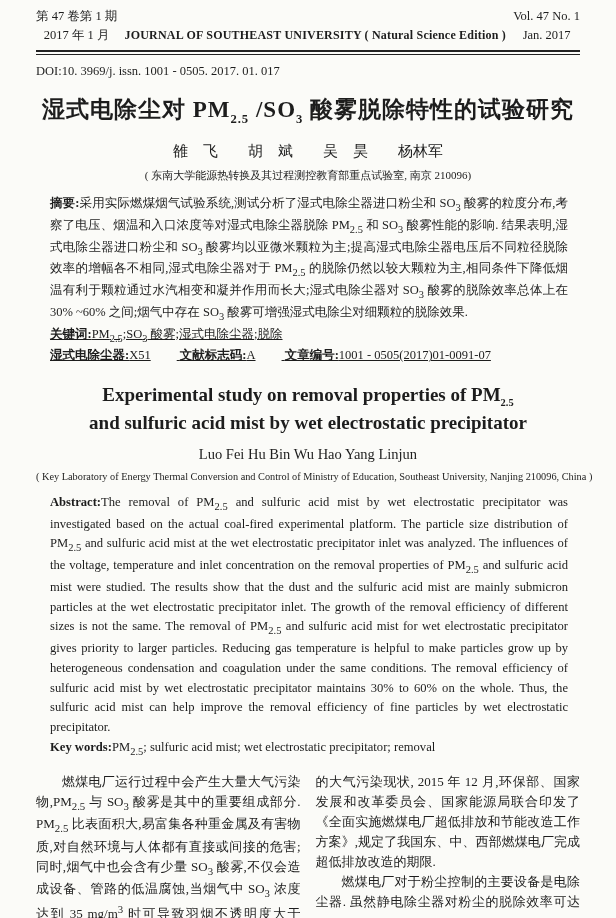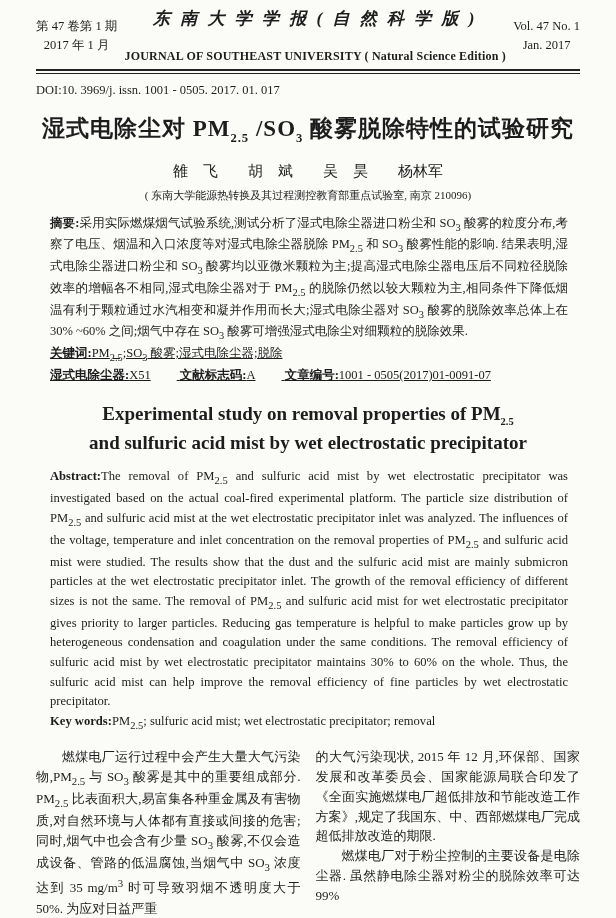--- a/index.html
+++ b/index.html
@@ -53,21 +53,20 @@
 <body>
 
 <div class="page">
 
   <div class="jheader">
     <div class="side">
       <div>第 47 卷第 1 期</div>
       <div>2017 年 1 月</div>
     </div>
     <div class="mid">
-      <div class="cn">东 南 大 学 学 报 ( 自 然 科 学 版 )</div>
       <div class="en">JOURNAL OF SOUTHEAST UNIVERSITY ( Natural Science Edition )</div>
     </div>
     <div class="side">
       <div>Vol. 47  No. 1</div>
       <div>Jan.  2017</div>
     </div>
   </div>
   <div class="rule-double"></div>
 
   <div class="doi-line">DOI:10. 3969/j. issn. 1001 - 0505. 2017. 01. 017</div>
@@ -85,20 +84,22 @@
   <div class="meta-line">
     <span class="pair"><span class="lbl">湿式电除尘器:</span><span>X51</span></span>
     <span class="pair"><span class="lbl">文献标志码:</span><span>A</span></span>
     <span class="pair"><span class="lbl">文章编号:</span><span>1001 - 0505(2017)01-0091-07</span></span>
   </div>
 
   <div class="title-en">
     <div>Experimental study on removal properties of PM<sub>2.5</sub></div>
     <div>and sulfuric acid mist by wet electrostatic precipitator</div>
   </div>
+  <div class="authors-en">Luo Fei    Hu Bin    Wu Hao    Yang Linjun</div>
+  <div class="affil-en">( Key Laboratory of Energy Thermal Conversion and Control of Ministry of Education, Southeast University, Nanjing 210096, China )</div>
 
   <div class="abs-en">
     <p><span class="lbl">Abstract:</span><span>The removal of PM<sub>2.5</sub> and sulfuric acid mist by wet electrostatic precipitator was investigated based on the actual coal-fired experimental platform.  The particle size distribution of PM<sub>2.5</sub> and sulfuric acid mist at the wet electrostatic precipitator inlet was analyzed. The influences of the voltage, temperature and inlet concentration on the removal properties of PM<sub>2.5</sub> and sulfuric acid mist were studied.  The results show that the dust and the sulfuric acid mist are mainly submicron particles at the wet electrostatic precipitator inlet.  The growth of the removal efficiency of different sizes is not the same.  The removal of PM<sub>2.5</sub> and sulfuric acid mist for wet electrostatic precipitator gives priority to larger particles.  Reducing gas temperature is helpful to make particles grow up by heterogeneous condensation and coagulation under the same conditions.  The removal efficiency of sulfuric acid mist by wet electrostatic precipitator maintains 30% to 60% on the whole.  Thus, the sulfuric acid mist can help improve the removal efficiency of fine particles by wet electrostatic precipitator.</span></p>
     <p class="kw-en"><span class="lbl">Key words:</span><span>PM<sub>2.5</sub>;  sulfuric acid mist;  wet electrostatic precipitator;  removal</span></p>
   </div>
 
   <div class="columns">
     <div class="col">
       <p class="indent">燃煤电厂运行过程中会产生大量大气污染物,PM<sub>2.5</sub> 与 SO<sub>3</sub> 酸雾是其中的重要组成部分. PM<sub>2.5</sub> 比表面积大,易富集各种重金属及有害物质,对自然环境与人体都有直接或间接的危害;同时,烟气中也会含有少量 SO<sub>3</sub> 酸雾,不仅会造成设备、管路的低温腐蚀,当烟气中 SO<sub>3</sub> 浓度达到 35 mg/m<sup>3</sup> 时可导致羽烟不透明度大于 50%. 为应对日益严重</p>
     </div>

